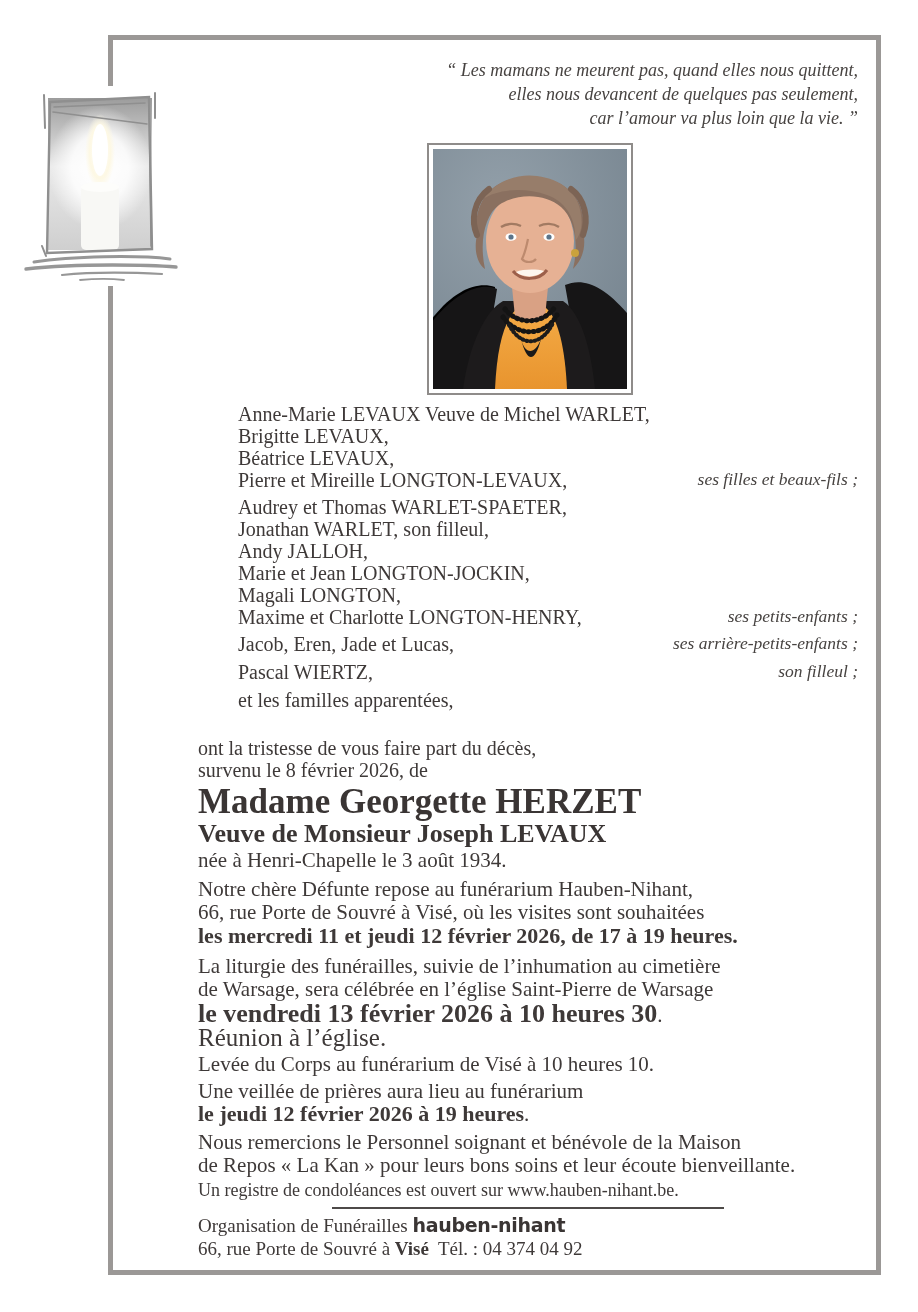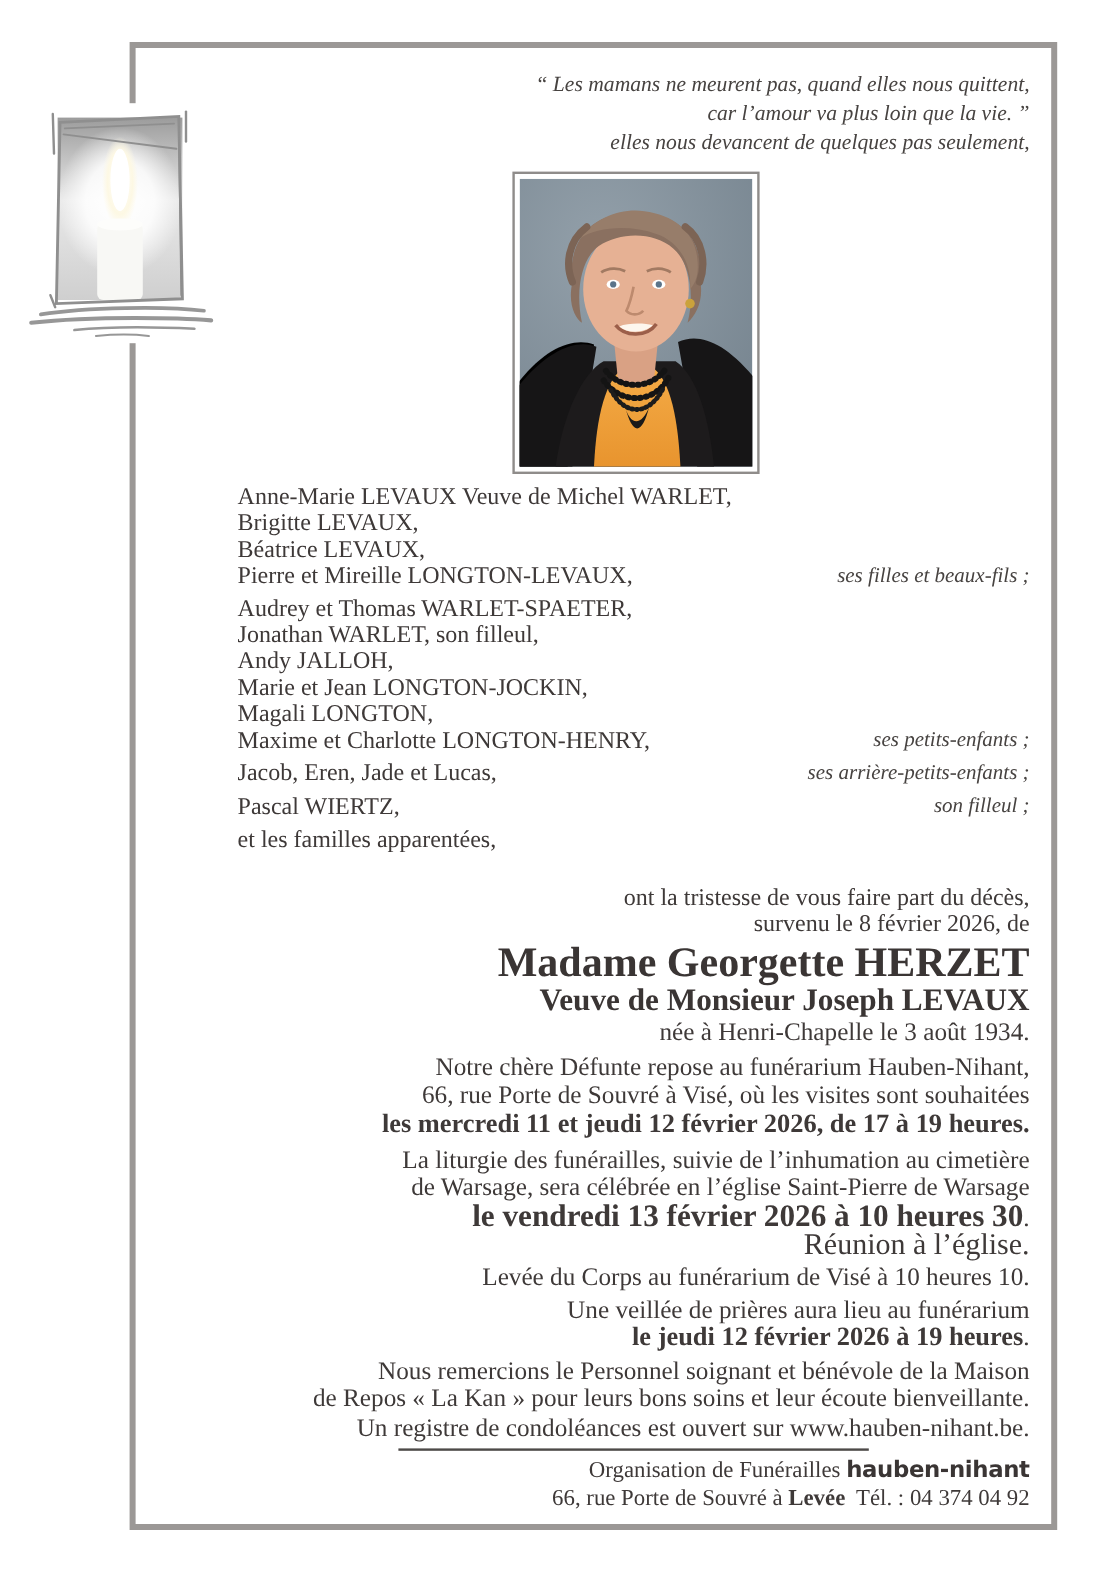--- a/index.html
+++ b/index.html
@@ -7,37 +7,37 @@
         font-family:"Liberation Serif", serif;color:#3e3938;}
   .frame{position:absolute;left:108px;top:35px;width:763px;height:1230px;
          border:5px solid #9b9896;box-sizing:content-box;}
   .candle{position:absolute;left:20px;top:86px;width:164px;height:200px;background:#ffffff;}
   .quote{position:absolute;top:58px;right:60px;text-align:right;font-style:italic;
          font-size:18px;line-height:24px;color:#474341;}
   .photo{position:absolute;left:427px;top:143px;width:194px;height:240px;background:#ffffff;
          border:2px solid #8f8c8a;padding:4px;}
   .photo svg{display:block;}
   .names{position:absolute;left:198px;top:403px;width:660px;font-size:20px;line-height:22px;}
-  .nrow{position:relative;white-space:nowrap;}
+  .nrow{position:relative;white-space:nowrap;margin-left:40px;}
   .rel{position:absolute;right:0;bottom:1px;font-style:italic;font-size:17.5px;color:#474341;}
   .mt5{margin-top:5px;} .mt6{margin-top:6px;}
-  .center-col{position:absolute;left:198px;top:738px;width:660px;text-align:right;}
+  .center-col{position:absolute;left:198px;top:738px;width:660px;text-align:left;}
   .intro{font-size:20px;line-height:21.5px;}
   .deceased{margin-top:2px;font-size:35px;line-height:37px;font-weight:bold;color:#3a3534;}
   .widow{font-size:26px;line-height:28px;font-weight:bold;color:#3a3534;}
   .birth{font-size:21px;line-height:24px;}
   .body-block{margin-top:6px;font-size:21px;line-height:22.5px;}
   .bold-line{font-weight:bold;font-size:22px;line-height:25px;}
   .big-bold{font-weight:bold;font-size:26px;line-height:27px;}
   .meeting{font-size:25px;line-height:22px;}
   .levee{margin-top:4px;font-size:21px;line-height:23px;}
   .vigil{margin-top:4px;font-size:21px;line-height:22px;}
   .vigil-bold{font-weight:bold;font-size:22px;line-height:23px;}
   .thanks{margin-top:6px;font-size:21px;line-height:22.5px;}
-  .register{margin-top:5px;font-size:21px;line-height:18px;}
+  .register{margin-top:5px;font-size:18px;line-height:18px;}
   .divider{margin:8px auto 0 auto;width:392px;height:0;border-top:2px solid #4d4a48;}
   .org{margin-top:5px;font-size:19px;line-height:23px;}
   .brand{font-family:"DejaVu Sans", sans-serif;font-weight:800;font-size:19px;letter-spacing:-0.3px;color:#3a3534;}
   .addr{font-size:19px;line-height:24px;}
   .addr .city{font-weight:bold;}
   .addr .phone{margin-left:9px;}
 </style>
 </head>
 <body>
 
@@ -83,22 +83,22 @@
         <path d="M14,176 C52,170 118,169 150,173" stroke-width="3"></path>
         <path d="M6,183 C60,177 132,179 156,181" stroke-width="3.4"></path>
         <path d="M42,189 C82,185 122,187 142,188" stroke-width="2.2"></path>
         <path d="M60,194 C80,192 96,193 104,194" stroke-width="1.8"></path>
       </g>
     </svg>
   </div>
 
   <div class="quote">
     <div>“ Les mamans ne meurent pas, quand elles nous quittent,</div>
+    <div>elles nous devancent de quelques pas seulement,</div>
     <div>car l’amour va plus loin que la vie. ”</div>
-    <div>elles nous devancent de quelques pas seulement,</div>
   </div>
 
   <div class="photo">
     <svg width="194" height="240" viewBox="0 0 194 240">
       <defs>
         <radialGradient id="bgP" cx="0.35" cy="0.25" r="0.9">
           <stop offset="0" stop-color="#93a0aa"></stop>
           <stop offset="1" stop-color="#75838e"></stop>
         </radialGradient>
         <linearGradient id="orangeG" x1="0" y1="0" x2="0" y2="1">
@@ -200,17 +200,17 @@
 
     <div class="register">Un registre de condoléances est ouvert sur www.hauben-nihant.be.</div>
 
     <div class="divider"></div>
 
     <div class="org">
       <span>Organisation de Funérailles</span>
       <span class="brand">hauben-nihant</span>
     </div>
     <div class="addr">
-      <span>66, rue Porte de Souvré à </span><span class="city">Levée</span><span class="phone">Tél. : 04 374 04 92</span>
+      <span>66, rue Porte de Souvré à </span><span class="city">Visé</span><span class="phone">Tél. : 04 374 04 92</span>
     </div>
   </div>
 
 </div>
 
 </body></html>

